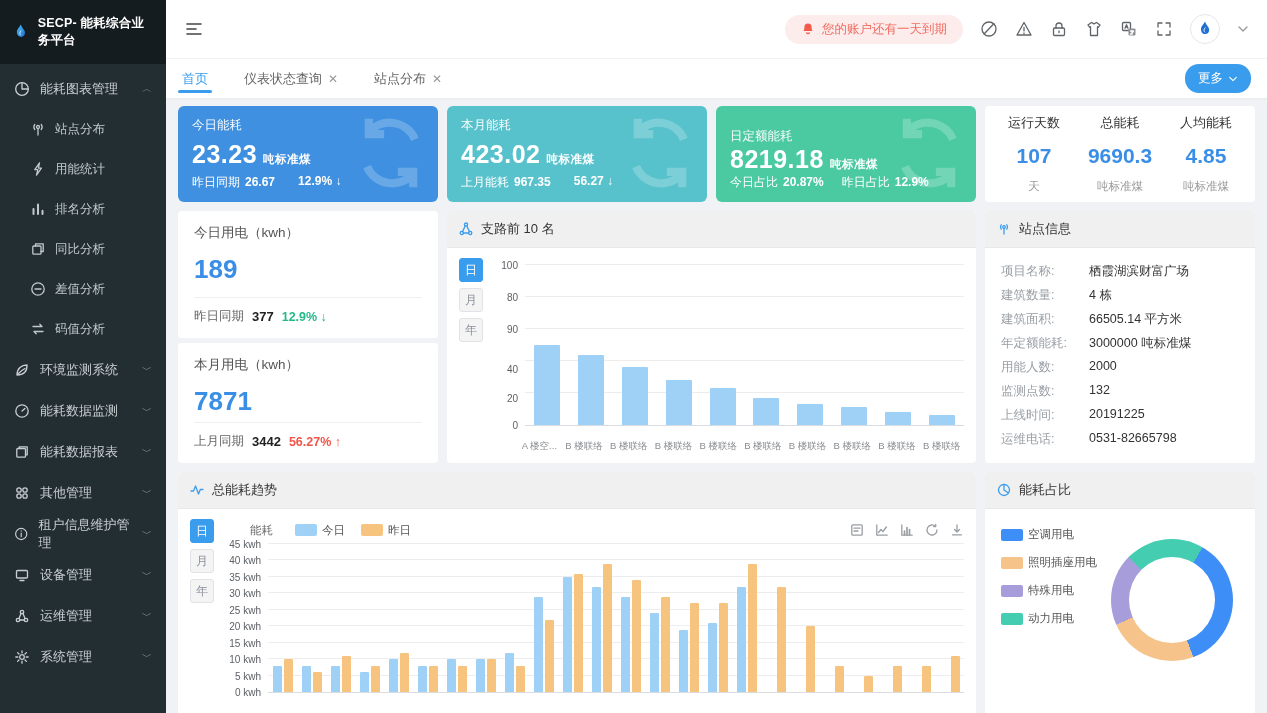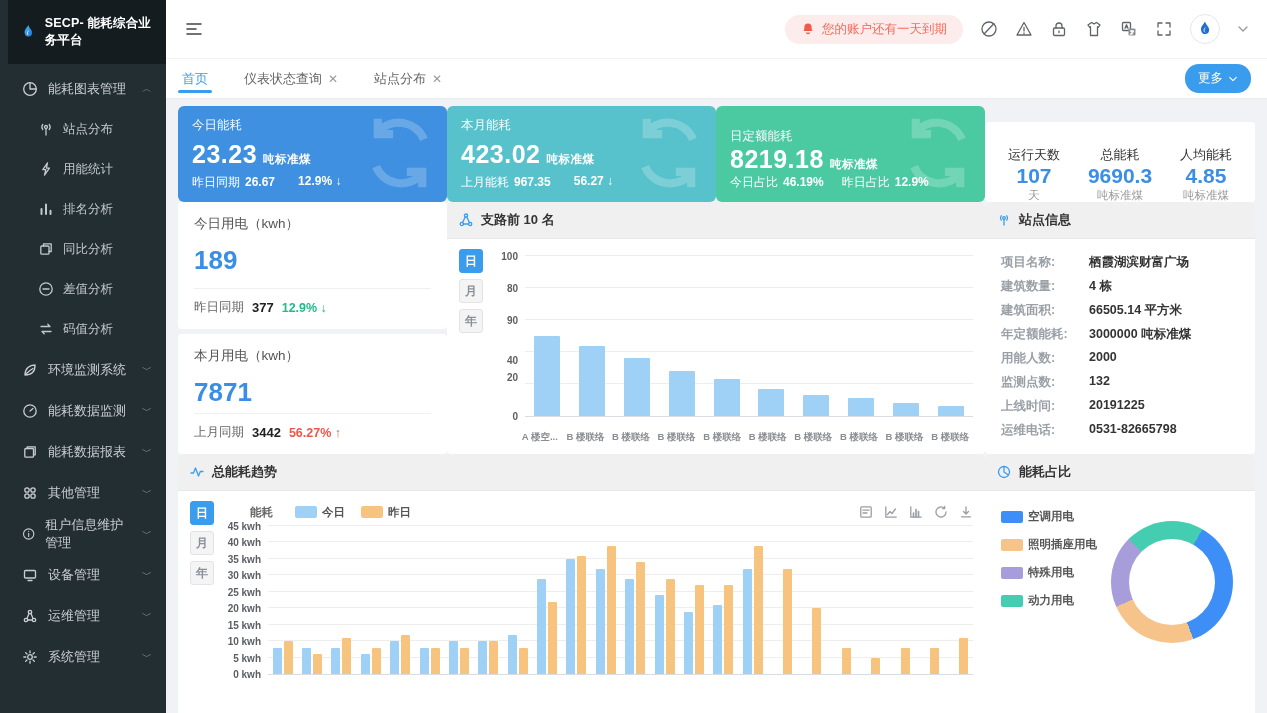--- a/index.html
+++ b/index.html
@@ -9,21 +9,21 @@
     --alert-bg:#fdecec; --alert-text:#f26c60;
     --bar-blue:#9fd0f5; --bar-orange:#f7c480;
   }
   *{box-sizing:border-box;margin:0;padding:0;}
   html,body{width:1267px;height:713px;overflow:hidden;}
   body{display:flex;font-family:"Liberation Sans","DejaVu Sans",sans-serif;background:#f0f2f5;font-size:13px;color:#333;}
   svg{display:block;}
   .ic{width:16px;height:16px;stroke:currentColor;fill:none;stroke-width:1.3;stroke-linecap:round;stroke-linejoin:round;}
   .ic14{width:14px;height:14px;stroke:currentColor;fill:none;stroke-width:1.3;stroke-linecap:round;stroke-linejoin:round;}
   
-  .sidebar{width:166px;min-width:166px;background:var(--sidebar-bg);color:#c9ced1;display:flex;flex-direction:column;padding-left:8px;}
+  .sidebar{width:166px;min-width:166px;background:var(--sidebar-bg);color:#c9ced1;display:flex;flex-direction:column;}
   .logo{height:64px;background:var(--logo-bg);display:flex;align-items:center;gap:8px;padding:0 12px;color:#fff;font-weight:bold;font-size:12.5px;letter-spacing:.2px;}
   .flame{width:22px;height:22px;}
   .menu{flex:1;overflow:hidden;padding-top:4px;}
   .mitem{height:41px;display:flex;align-items:center;gap:10px;padding:0 14px;cursor:pointer;font-size:13px;}
   .mitem .chev{margin-left:auto;color:#8d969b;font-size:10px;}
   .sub{height:40px;display:flex;align-items:center;gap:9px;padding-left:30px;font-size:12.5px;color:#c2c9cc;cursor:pointer;}
   
   .main{flex:1;display:flex;flex-direction:column;min-width:0;}
   .topbar{height:58px;background:#fff;display:flex;align-items:center;padding:0 18px;gap:16px;}
   .topbar .right{margin-left:auto;display:flex;align-items:center;gap:17px;color:#5f6468;}
@@ -31,49 +31,49 @@
   .hicon{cursor:pointer;color:#5f6468;}
   .avatar{width:30px;height:30px;border-radius:50%;border:1px solid #e3e7ea;display:flex;align-items:center;justify-content:center;background:#fff;cursor:pointer;}
   
   .tabbar{height:40px;background:#fff;display:flex;align-items:center;padding:0 16px;border-top:1px solid #f2f2f2;box-shadow:0 1px 2px rgba(0,0,0,.04);}
   .tab{display:flex;align-items:center;gap:6px;margin-right:36px;height:100%;font-size:13px;color:#666;cursor:pointer;position:relative;}
   .tab .x{color:#999;font-size:12px;}
   .tab.active{color:var(--accent);}
   .tab.active::after{content:"";position:absolute;left:-4px;right:-4px;bottom:5px;height:3px;border-radius:2px;background:var(--accent);}
   .more-btn{margin-left:auto;background:var(--accent);color:#fff;border:none;border-radius:14px;padding:6px 13px;font-size:12.5px;display:flex;align-items:center;gap:5px;cursor:pointer;font-family:inherit;}
   
-  .content{flex:1;padding:8px 12px;display:grid;grid-template-columns:1fr 1fr 1fr 270px;grid-template-rows:96px 252px 330px;gap:0;overflow:hidden;}
+  .content{flex:1;padding:8px 12px;display:grid;grid-template-columns:1fr 1fr 1fr 270px;grid-template-rows:96px 252px 330px;gap:9px;overflow:hidden;}
   .card,.panel{background:#fff;border-radius:4px;}
   
   .kpi{border-radius:6px;color:#fff;padding:11px 14px;position:relative;overflow:hidden;display:flex;flex-direction:column;justify-content:space-between;}
   .kpi.blue{background:var(--card-blue);} .kpi.teal{background:var(--card-teal);} .kpi.green{background:var(--card-green);justify-content:flex-end;}
   .kpi .t{font-size:12.5px;opacity:.95;}
   .kpi .v{font-size:25px;font-weight:bold;letter-spacing:.5px;}
   .kpi .v .u{font-size:11.5px;font-weight:bold;margin-left:6px;}
   .kpi .subs{font-size:12px;display:flex;gap:18px;}
   .kpi .subs b{margin-left:5px;}
   .kpi .wm{position:absolute;right:6px;top:6px;opacity:.22;}
   
-  .summary{display:flex;align-items:stretch;padding:22px 6px;margin-top:16px;}
+  .summary{display:flex;align-items:stretch;padding:6px 6px;}
   .scol{flex:1;display:flex;flex-direction:column;align-items:center;justify-content:space-between;padding:2px 0;}
   .scol .l{font-size:13px;color:#333;}
   .scol .n{font-size:21px;font-weight:bold;color:var(--number-blue);}
   .scol .u{font-size:11.5px;color:#9a9a9a;}
   
   .ecol{display:flex;flex-direction:column;gap:5px;}
   .ecard{background:#fff;border-radius:4px;padding:13px 16px;display:flex;flex-direction:column;}
   .ecard.first{flex:13;} .ecard.second{flex:12;}
   .ecard .t{font-size:13.5px;color:#555;}
   .ecard .v{font-size:26px;font-weight:bold;color:var(--number-blue);margin-top:12px;flex:1;}
   .ecard .bottom{border-top:1px solid #f0f0f0;padding-top:10px;font-size:12.5px;color:#666;display:flex;align-items:center;gap:8px;}
   .ecard .bottom b{color:#222;font-size:13px;}
   .d-green{color:var(--green);font-weight:bold;}
   .d-red{color:var(--red);font-weight:bold;}
   
-  .panel{display:flex;flex-direction:column;overflow:hidden;font-weight:bold;}
+  .panel{display:flex;flex-direction:column;overflow:hidden;}
   .phead{background:#f0f0f1;border-radius:4px 4px 0 0;padding:9px 12px;display:flex;align-items:center;gap:8px;font-size:13px;color:#333;border-bottom:1px solid #e8e8ea;}
   .phead .pic{color:var(--accent);}
   .pbody{flex:1;padding:10px 12px;display:flex;min-height:0;}
   
   .ctabs{display:flex;flex-direction:column;gap:6px;margin-right:10px;}
   .ctab{width:24px;height:24px;border-radius:3px;font-size:12px;display:flex;align-items:center;justify-content:center;cursor:pointer;background:#f4f4f5;border:1px solid #e2e3e6;color:#8a8f99;}
   .ctab.active{background:var(--accent);border-color:var(--accent);color:#fff;}
   
   .chart-col{flex:1;display:flex;flex-direction:column;min-width:0;}
   .axis-wrap{display:flex;flex:1;min-height:0;}
@@ -336,21 +336,21 @@
       <svg class="wm" width="82" height="82" viewBox="0 0 24 24">
           <path d="M19 8a8 8 0 0 0-13.5-2" fill="none" stroke="#fff" stroke-width="2.4"></path>
           <path d="M5 16a8 8 0 0 0 13.5 2" fill="none" stroke="#fff" stroke-width="2.4"></path>
           <path d="M5.5 2v4.5H10M18.5 22v-4.5H14" fill="none" stroke="#fff" stroke-width="2.4"></path>
         </svg>
     </div>
     <div class="kpi green">
       <div class="t">日定额能耗</div>
       <div class="v"><span>8219.18</span><span class="u">吨标准煤</span></div>
       <div class="subs">
-          <span><span>今日占比</span><b>46.19%</b></span>
+          <span><span>今日占比</span><b>20.87%</b></span>
           <span><span>昨日占比</span><b>12.9%</b></span>
         </div>
       <svg class="wm" width="82" height="82" viewBox="0 0 24 24">
           <path d="M19 8a8 8 0 0 0-13.5-2" fill="none" stroke="#fff" stroke-width="2.4"></path>
           <path d="M5 16a8 8 0 0 0 13.5 2" fill="none" stroke="#fff" stroke-width="2.4"></path>
           <path d="M5.5 2v4.5H10M18.5 22v-4.5H14" fill="none" stroke="#fff" stroke-width="2.4"></path>
         </svg>
     </div>
     <div class="card summary">
       <div class="scol">
@@ -404,21 +404,21 @@
       <div class="pbody">
         <div class="ctabs">
           <div class="ctab active">日</div>
           <div class="ctab">月</div>
           <div class="ctab">年</div>
         </div>
         <div class="chart-col">
           <div class="axis-wrap" style="margin-top:8px">
             <div class="yaxis" id="branch-yaxis" style="width: 32px; height: 160px;">
                 <span style="bottom: -5px;">0</span>
-                <span style="bottom: 34px;">20</span>
+                <span style="bottom: 22px;">20</span>
                 <span style="bottom: 51px;">40</span>
                 <span style="bottom: 91px;">90</span>
                 <span style="bottom: 123px;">80</span>
                 <span style="bottom: 155px;">100</span>
               </div>
             <div class="plot" id="branch-plot" style="height: 160px;">
                 <div class="grid" style="bottom: 32px;"></div>
                 <div class="grid" style="bottom: 64px;"></div>
                 <div class="grid" style="bottom: 96px;"></div>
                 <div class="grid" style="bottom: 128px;"></div>

